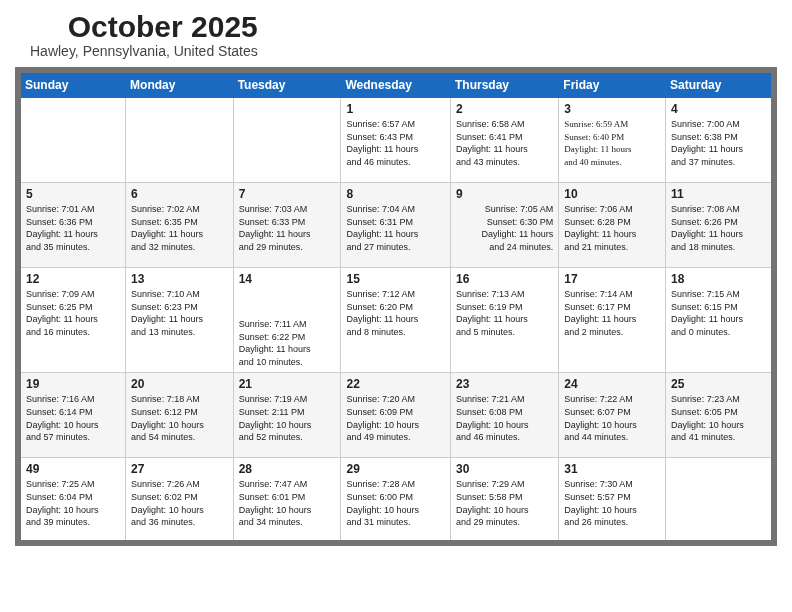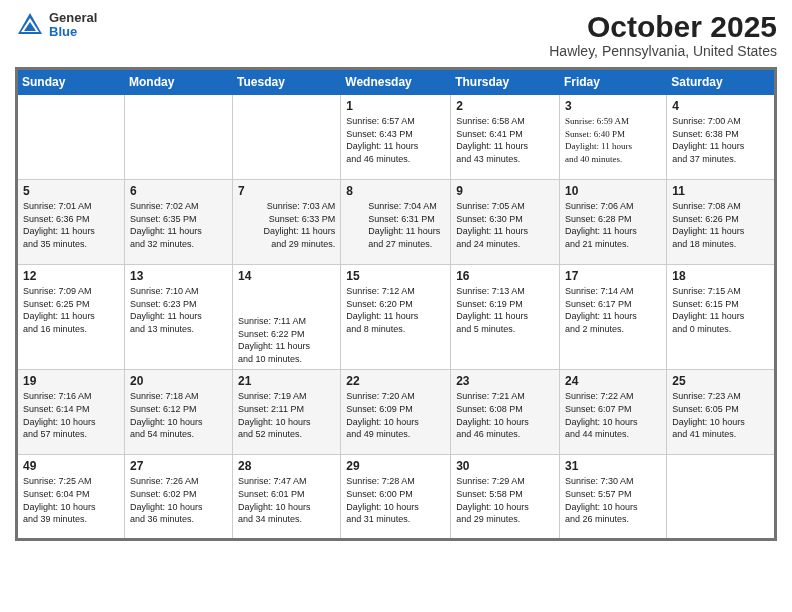--- a/index.html
+++ b/index.html
@@ -49,21 +49,21 @@
       line-height: 1.1;
     }
     .location {
       font-size: 14px;
       color: #444;
       margin-left: 15px;
     }
     .calendar {
       width: 100%;
       border-collapse: collapse;
-      border: 3px solid #737373;
+      border: 6px solid #737373;
     }
     .calendar th {
       background-color: #1a6abf;
       color: #fff;
       font-size: 12px;
       font-weight: bold;
       padding: 5px 4px;
       text-align: left;
       border: 1px solid #1a6abf;
     }
@@ -93,31 +93,20 @@
     }
     .empty-cell {
       background: #fff !important;
     }
   </style>
 </head>
 <body>
 
 <div class="page">
   <div class="header">
-    <div class="logo">
-      <svg class="logo-icon" viewBox="0 0 30 30">
-        <polygon points="15,3 27,24 3,24" fill="#1a6abf"></polygon>
-        <polygon points="15,8 24,22 6,22" fill="#fff"></polygon>
-        <polygon points="15,12 21,21 9,21" fill="#1a6abf"></polygon>
-      </svg>
-      <div class="logo-text">
-        <span class="logo-general">General</span>
-        <span class="logo-blue">Blue</span>
-      </div>
-    </div>
     <div class="title-area">
       <div class="month-title">October 2025</div>
       <div class="location">Hawley, Pennsylvania, United States</div>
     </div>
   </div>
 
   <table class="calendar">
     <thead>
       <tr>
       <th>Sunday</th>
@@ -173,35 +162,35 @@
           </td>
           <td>
             <span class="day-number">6</span>
             <div class="day-info" style="white-space: pre-line;">Sunrise: 7:02 AM
 Sunset: 6:35 PM
 Daylight: 11 hours
 and 32 minutes.</div>
           </td>
           <td>
             <span class="day-number">7</span>
-            <div class="day-info" style="white-space: pre-line; text-align: right;">Sunrise: 7:03 AM
+            <div class="day-info" style="white-space: pre-line;">Sunrise: 7:03 AM
 Sunset: 6:33 PM
 Daylight: 11 hours
 and 29 minutes.</div>
           </td>
           <td>
             <span class="day-number">8</span>
-            <div class="day-info" style="white-space: pre-line; margin-left: 22px;">Sunrise: 7:04 AM
+            <div class="day-info" style="white-space: pre-line;">Sunrise: 7:04 AM
 Sunset: 6:31 PM
 Daylight: 11 hours
 and 27 minutes.</div>
           </td>
           <td>
             <span class="day-number">9</span>
-            <div class="day-info" style="white-space: pre-line;">Sunrise: 7:05 AM
+            <div class="day-info" style="white-space: pre-line; text-align: right;">Sunrise: 7:05 AM
 Sunset: 6:30 PM
 Daylight: 11 hours
 and 24 minutes.</div>
           </td>
           <td>
             <span class="day-number">10</span>
             <div class="day-info" style="white-space: pre-line;">Sunrise: 7:06 AM
 Sunset: 6:28 PM
 Daylight: 11 hours
 and 21 minutes.</div>

